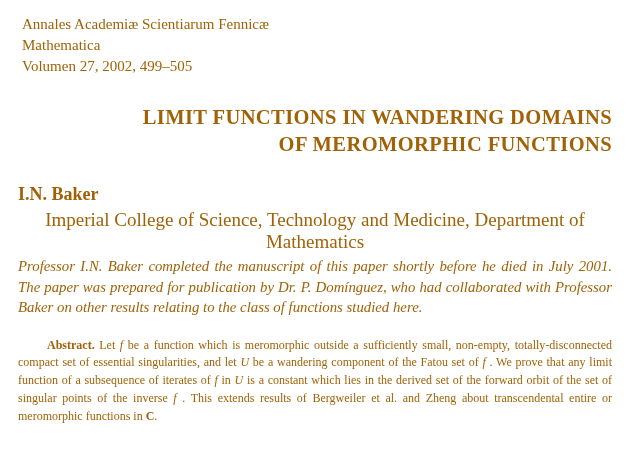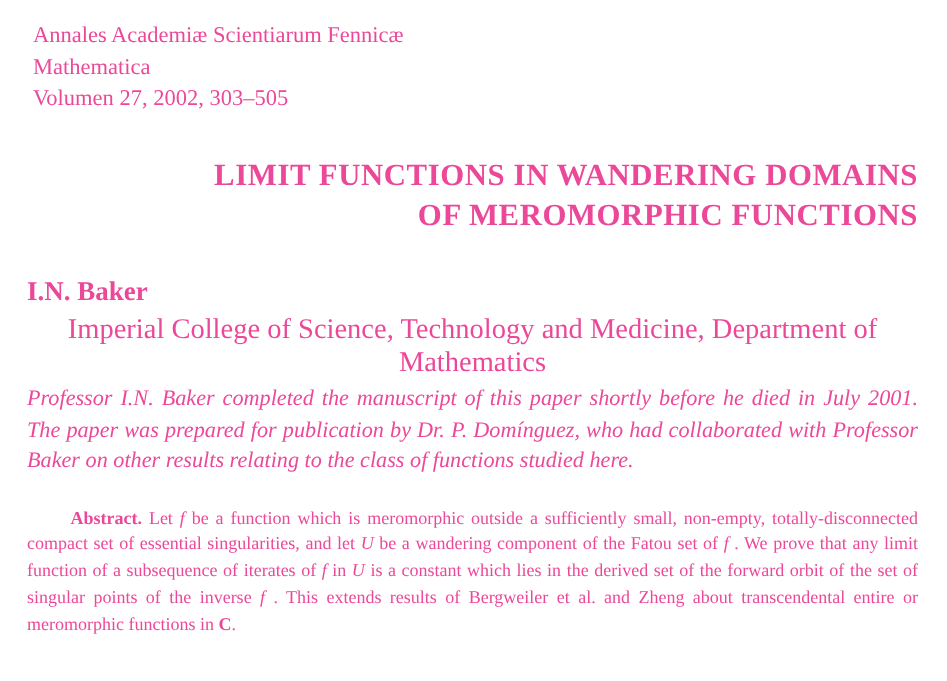--- a/index.html
+++ b/index.html
@@ -6,21 +6,21 @@
     margin: 0;
     padding: 0;
     background: #ffffff;
   }
   .page {
     position: relative;
     width: 631px;
     height: 454px;
     box-sizing: border-box;
     background: #ffffff;
-    color: #ec4899;
+    color: #a16207;
     font-family: "Liberation Serif", "DejaVu Serif", serif;
     padding: 14px 19px 0 18px;
     overflow: hidden;
   }
   .journal {
     font-size: 15px;
     line-height: 21px;
     margin-left: 4px;
   }
   .title {
@@ -71,21 +71,21 @@
   }
 </style>
 </head>
 <body>
 
 <div class="page">
 
   <div class="journal">
     <div>Annales Academiæ Scientiarum Fennicæ</div>
     <div>Mathematica</div>
-    <div>Volumen 27, 2002, 303–505</div>
+    <div>Volumen 27, 2002, 499–505</div>
   </div>
 
   <div class="title">
     <div>LIMIT FUNCTIONS IN WANDERING DOMAINS</div>
     <div>OF MEROMORPHIC FUNCTIONS</div>
   </div>
 
   <div class="author">I.N. Baker</div>
 
   <div class="affiliation">

